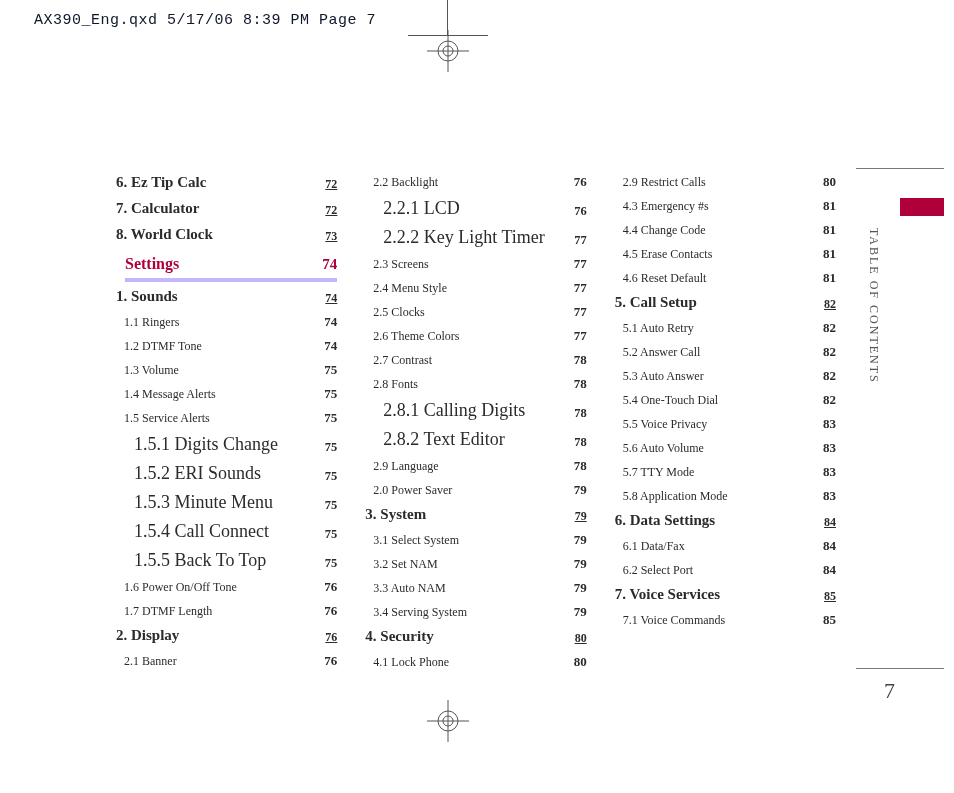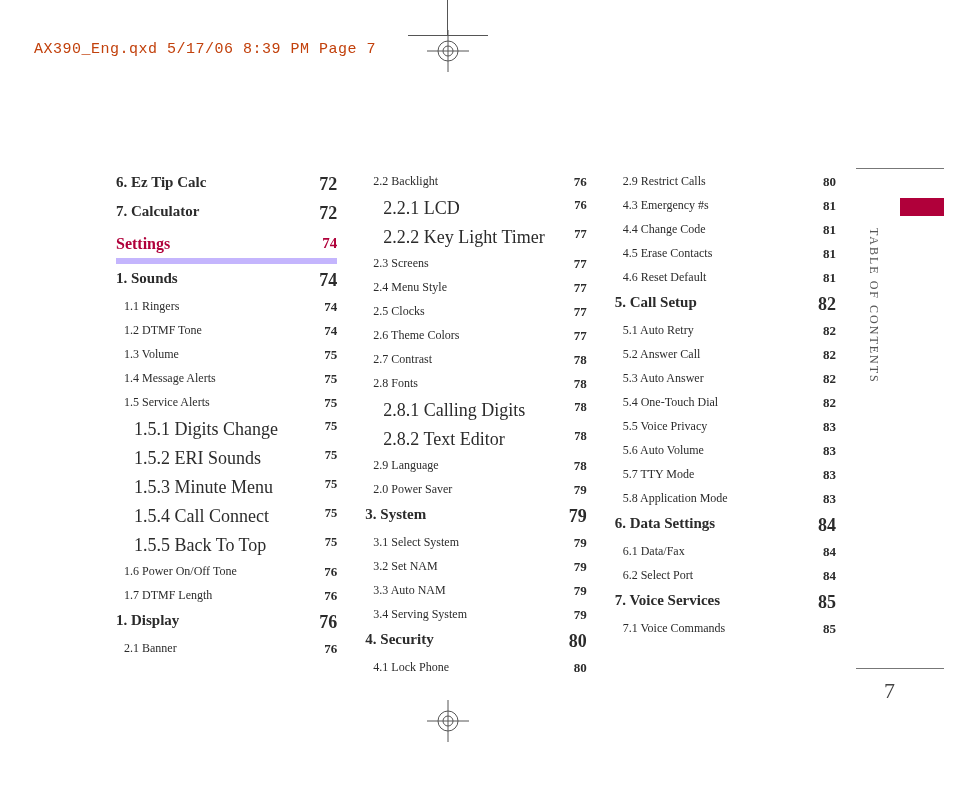--- a/index.html
+++ b/index.html
@@ -1,45 +1,45 @@
 <!DOCTYPE html>
 <html><head>
 <meta charset="utf-8">
 <style>
   * { box-sizing: border-box; margin: 0; padding: 0; }
   html, body { width: 954px; height: 793px; background: #fff; font-family: Georgia, 'Times New Roman', serif; color: #2b2b2b; }
-  .header { position: absolute; top: 12px; left: 34px; font-family: 'Courier New', monospace; font-size: 15px; letter-spacing: 0.5px; color: #c2410c; margin-top: 29px; }
+  .header { position: absolute; top: 12px; left: 34px; font-family: 'Courier New', monospace; font-size: 15px; letter-spacing: 0.5px; color: #0f172a; }
   .crop-top { position: absolute; top: 0; left: 408px; width: 80px; height: 36px; }
   .crop-top::before, .crop-top::after { content:""; position:absolute; background:#555; }
   .crop-top::before { top:0; left:39px; width:1px; height:36px; }
   .crop-top::after  { top:35px; left:0; width:80px; height:1px; }
   .reg-top { position:absolute; top:30px; left:427px; }
   .reg-bot { position:absolute; top:700px; left:427px; }
   .reg svg { display:block; }
 
   .page {
     position: absolute;
     top: 170px;
     left: 116px;
     width: 720px;
     display: flex;
     gap: 28px;
   }
   .col { flex: 1 1 0; }
-  .row { display:flex; justify-content:space-between; align-items:flex-start; line-height: 1.0; padding: 5px 0 6px; }
+  .row { display:flex; justify-content:space-between; align-items:flex-end; line-height: 1.0; padding: 5px 0 6px; }
   .lbl { font-size: 12px; }
   .pg  { font-size: 13px; font-weight: 600; }
   .lvl1 .lbl { font-size: 15px; font-weight: 600; padding-left: 0; }
-  .lvl1 .pg  { font-size: 18px; font-weight: 700; }
+  .lvl1 .pg  { font-size: 12px; font-weight: 700; text-decoration: underline; }
   .lvl2 .lbl { padding-left: 8px; }
   .lvl3 .lbl { padding-left: 18px; font-size: 18px; }
   .lvl3 .pg  { font-size: 12.5px; }
   .sec .lbl { color:#b0003a; font-size:16px; font-weight:700; }
   .sec .pg  { color:#b0003a; font-size:15px; font-weight:700; }
-  .sec { border-bottom: 6px solid #c4b5fd; padding: 6px 0 6px; margin-top: 2px; margin-bottom: 2px;}
+  .sec { border-bottom: 4px solid #c4b5fd; padding: 6px 0 6px; margin-top: 2px; margin-bottom: 2px; margin-left: 9px;}
   .accent  { position:absolute; top:198px; left: 900px; width: 44px; height: 18px; background:#b0003a; }
   .side-label { position:absolute; top:228px; left: 866px; font-size: 12px; letter-spacing: 2px; color:#555; writing-mode: vertical-rl; }
   .side-rule-top { position:absolute; top:168px; left:856px; width:88px; height:1px; background:#777; }
   .side-rule-mid { position:absolute; top:668px; left:856px; width:88px; height:1px; background:#777; }
   .page-no { position:absolute; top:678px; left: 884px; font-size: 22px; color:#444; }
 </style>
 </head>
 <body>
 
 <div class="header">AX390_Eng.qxd  5/17/06  8:39 PM  Page 7</div>
@@ -65,20 +65,24 @@
 <div class="page" id="toc">
     <div class="col">
       <div class="row lvl1">
         <span class="lbl">6. Ez Tip Calc</span>
         <span class="pg">72</span>
       </div>
       <div class="row lvl1">
         <span class="lbl">7. Calculator</span>
         <span class="pg">72</span>
       </div>
+      <div class="row lvl1">
+        <span class="lbl">8. World Clock</span>
+        <span class="pg">73</span>
+      </div>
       <div class="row sec">
         <span class="lbl">Settings</span>
         <span class="pg">74</span>
       </div>
       <div class="row lvl1">
         <span class="lbl">1. Sounds</span>
         <span class="pg">74</span>
       </div>
       <div class="row lvl2">
         <span class="lbl">1.1 Ringers</span>
@@ -122,21 +126,21 @@
       </div>
       <div class="row lvl2">
         <span class="lbl">1.6 Power On/Off Tone</span>
         <span class="pg">76</span>
       </div>
       <div class="row lvl2">
         <span class="lbl">1.7 DTMF Length</span>
         <span class="pg">76</span>
       </div>
       <div class="row lvl1">
-        <span class="lbl">1. Display</span>
+        <span class="lbl">2. Display</span>
         <span class="pg">76</span>
       </div>
       <div class="row lvl2">
         <span class="lbl">2.1 Banner</span>
         <span class="pg">76</span>
       </div>
     </div>
     <div class="col">
       <div class="row lvl2">
         <span class="lbl">2.2 Backlight</span>

